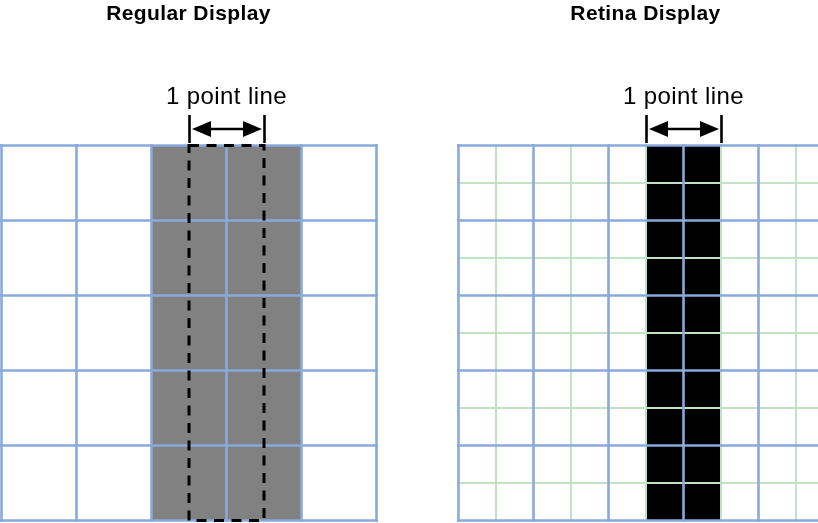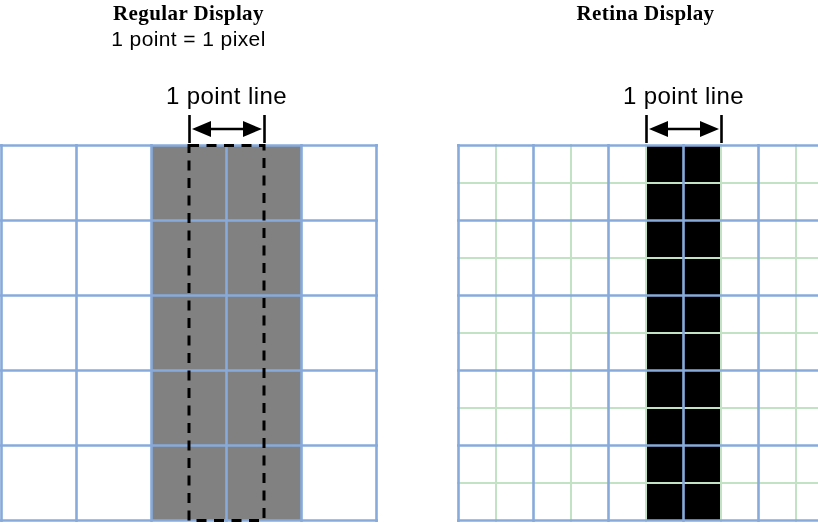--- a/index.html
+++ b/index.html
@@ -11,21 +11,21 @@
     overflow: hidden;
   }
   .stage { position: relative; width: 818px; height: 523px; }
   .panel { position: absolute; top: 0; width: 377px; height: 523px; }
   #panel-regular { left: 0; }
   #panel-retina  { left: 457px; }
 
   .panel-title {
     position: absolute; top: 1px; left: 0; width: 377px;
     text-align: center; font-size: 21px; font-weight: bold;
-    letter-spacing: 0.4px; white-space: nowrap; font-family: Liberation Serif, serif;
+    letter-spacing: 0.4px; white-space: nowrap;
   }
   .panel-subtitle {
     position: absolute; top: 27px; left: 0; width: 377px;
     text-align: center; font-size: 21px; letter-spacing: 0.4px;
     white-space: nowrap;
   }
   .point-line-label {
     position: absolute; top: 82px; left: 38px; width: 377px;
     text-align: center; font-size: 24px; letter-spacing: 0.4px;
     white-space: nowrap;
@@ -36,21 +36,20 @@
   .arrow-svg polygon{ fill: var(--annotation-ink, #000); }
   .grid-svg  { position: absolute; top: 144px; left: 0; }
 </style>
 </head>
 <body>
 
 <div class="stage">
 
   <div class="panel" id="panel-regular">
     <div class="panel-title">Regular Display</div>
-    <div class="panel-subtitle">1 point = 1 pixel</div>
     <div class="point-line-label">1 point line</div>
 
     <svg class="arrow-svg" width="377" height="33" viewBox="0 0 377 33" aria-hidden="true">
       <line x1="189.5" y1="3" x2="189.5" y2="31"></line>
       <line x1="264.5" y1="3" x2="264.5" y2="31"></line>
       <line class="shaft" x1="197" y1="17" x2="257" y2="17"></line>
       <polygon points="192,17 211,9 211,25"></polygon>
       <polygon points="262,17 243,9 243,25"></polygon>
     </svg>
 

